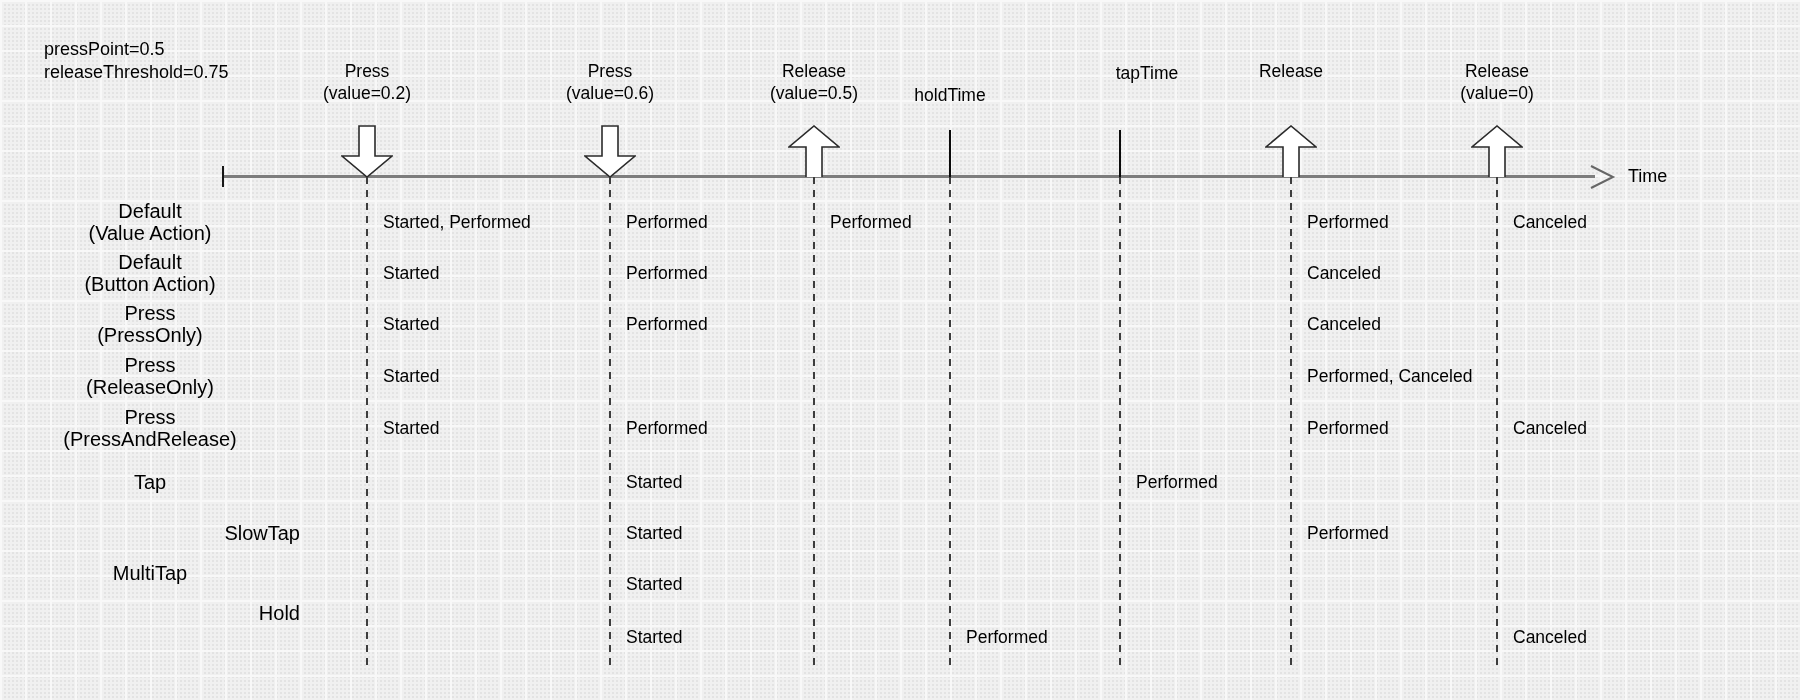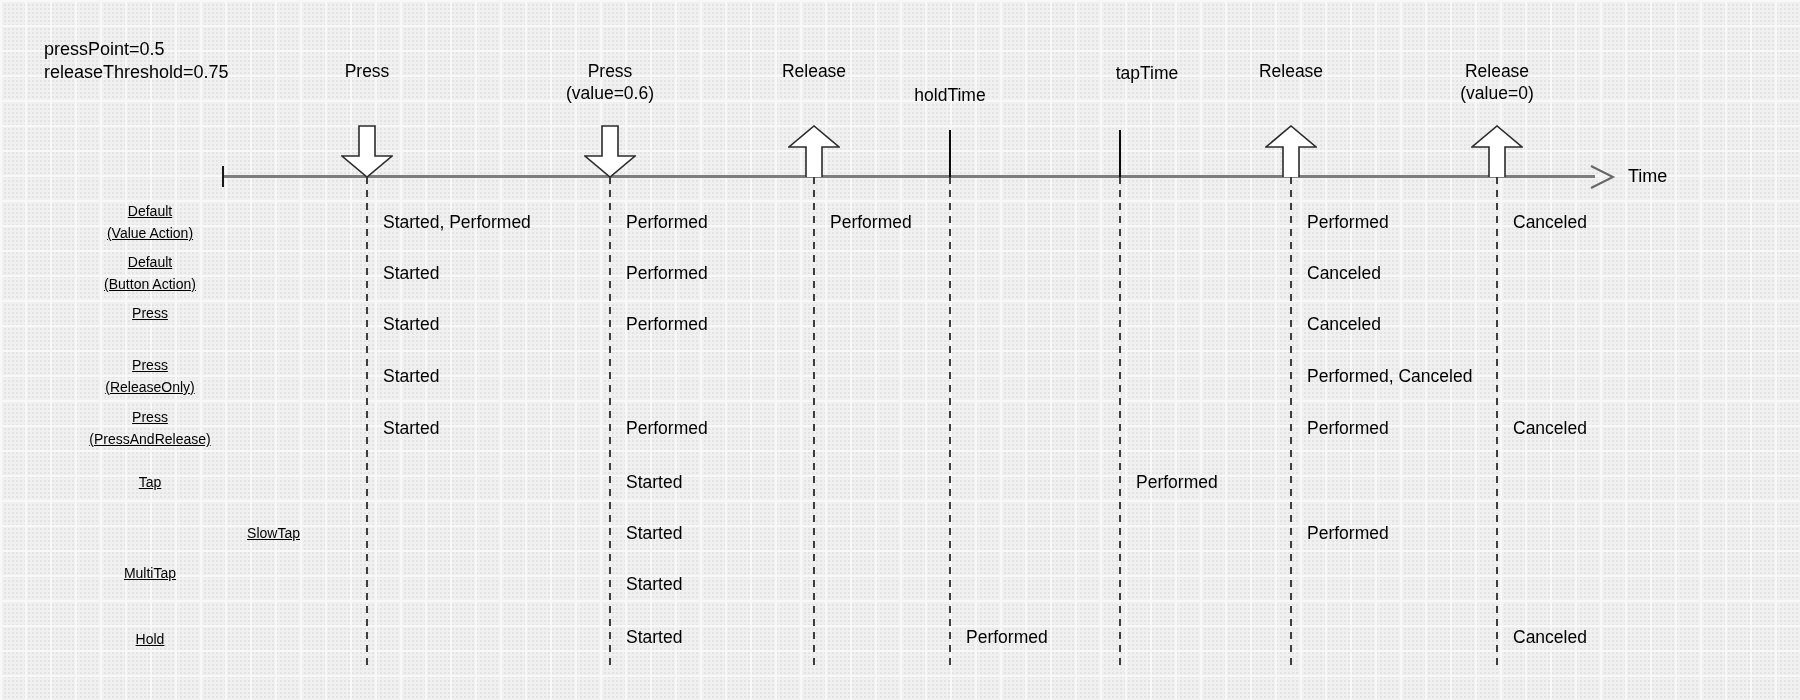--- a/index.html
+++ b/index.html
@@ -29,21 +29,21 @@
     font-size:17.5px;line-height:22px;white-space:nowrap;
   }
   .event-glyph{position:absolute;}
   .event-tick{position:absolute;width:2px;height:47px;top:130px;background:#0a0a0a;}
   .event-dash{
     position:absolute;width:2px;top:177px;height:489px;
     background:repeating-linear-gradient(to bottom, #3d3d3d 0 7px, transparent 7px 13px);
   }
   .row-label{
     position:absolute;left:0;width:300px;text-align:center;
-    font-size:14px;line-height:22px;white-space:nowrap;text-decoration:underline;
+    font-size:20px;line-height:22px;white-space:nowrap;
   }
   .cell{
     position:absolute;font-size:17.5px;line-height:22px;white-space:nowrap;
   }
 </style>
 </head>
 <body>
 
 <div class="canvas">
 
@@ -55,35 +55,37 @@
   <div class="axis-line"></div>
   <div class="axis-start"></div>
   <svg class="axis-arrowhead" width="28" height="28" viewBox="0 0 28 28">
     <path d="M3 3 L25 14 L3 25" fill="none" stroke="#666" stroke-width="2"></path>
   </svg>
   <div class="time-label">Time</div>
 
   <div id="events">
       <div class="event-label" style="left: 247px; top: 60px;">
         <div>Press</div>
+        <div>(value=0.2)</div>
       </div>
       <svg width="52" height="53" viewBox="0 0 52 53" class="event-glyph" style="left: 341px; top: 125px;">
         <path d="M18 1 H34 V31 H51 L26 52 L1 31 H18 Z" fill="#ffffff" stroke="#2b2b2b" stroke-width="1.6"></path>
       </svg>
       <div class="event-dash" style="left: 366px;"></div>
       <div class="event-label" style="left: 490px; top: 60px;">
         <div>Press</div>
         <div>(value=0.6)</div>
       </div>
       <svg width="52" height="53" viewBox="0 0 52 53" class="event-glyph" style="left: 584px; top: 125px;">
         <path d="M18 1 H34 V31 H51 L26 52 L1 31 H18 Z" fill="#ffffff" stroke="#2b2b2b" stroke-width="1.6"></path>
       </svg>
       <div class="event-dash" style="left: 609px;"></div>
       <div class="event-label" style="left: 694px; top: 60px;">
         <div>Release</div>
+        <div>(value=0.5)</div>
       </div>
       <svg width="52" height="53" viewBox="0 0 52 53" class="event-glyph" style="left: 788px; top: 125px;">
         <path d="M18 52 V22 H1 L26 1 L51 22 H34 V52" fill="#ffffff" stroke="#2b2b2b" stroke-width="1.6"></path>
       </svg>
       <div class="event-dash" style="left: 813px;"></div>
       <div class="event-label" style="left: 830px; top: 84px;">
         <div>holdTime</div>
       </div>
       <div class="event-tick" style="left: 949px;"></div>
       <div class="event-dash" style="left: 949px;"></div>
@@ -120,20 +122,21 @@
       <div class="cell" style="left: 1513px; top: 211px;">Canceled</div>
       <div class="row-label" style="top: 251px;">
         <div>Default</div>
         <div>(Button Action)</div>
       </div>
       <div class="cell" style="left: 383px; top: 262px;">Started</div>
       <div class="cell" style="left: 626px; top: 262px;">Performed</div>
       <div class="cell" style="left: 1307px; top: 262px;">Canceled</div>
       <div class="row-label" style="top: 302px;">
         <div>Press</div>
+        <div>(PressOnly)</div>
       </div>
       <div class="cell" style="left: 383px; top: 313px;">Started</div>
       <div class="cell" style="left: 626px; top: 313px;">Performed</div>
       <div class="cell" style="left: 1307px; top: 313px;">Canceled</div>
       <div class="row-label" style="top: 354px;">
         <div>Press</div>
         <div>(ReleaseOnly)</div>
       </div>
       <div class="cell" style="left: 383px; top: 365px;">Started</div>
       <div class="cell" style="left: 1307px; top: 365px;">Performed, Canceled</div>
@@ -152,21 +155,21 @@
       <div class="cell" style="left: 1136px; top: 471px;">Performed</div>
       <div class="row-label" style="top: 522px; text-align: right;">
         <div>SlowTap</div>
       </div>
       <div class="cell" style="left: 626px; top: 522px;">Started</div>
       <div class="cell" style="left: 1307px; top: 522px;">Performed</div>
       <div class="row-label" style="top: 562px;">
         <div>MultiTap</div>
       </div>
       <div class="cell" style="left: 626px; top: 573px;">Started</div>
-      <div class="row-label" style="top: 628px;">
+      <div class="row-label" style="top: 602px; text-align: right;">
         <div>Hold</div>
       </div>
       <div class="cell" style="left: 626px; top: 626px;">Started</div>
       <div class="cell" style="left: 966px; top: 626px;">Performed</div>
       <div class="cell" style="left: 1513px; top: 626px;">Canceled</div>
     </div>
 
 </div>
 
 </body></html>

